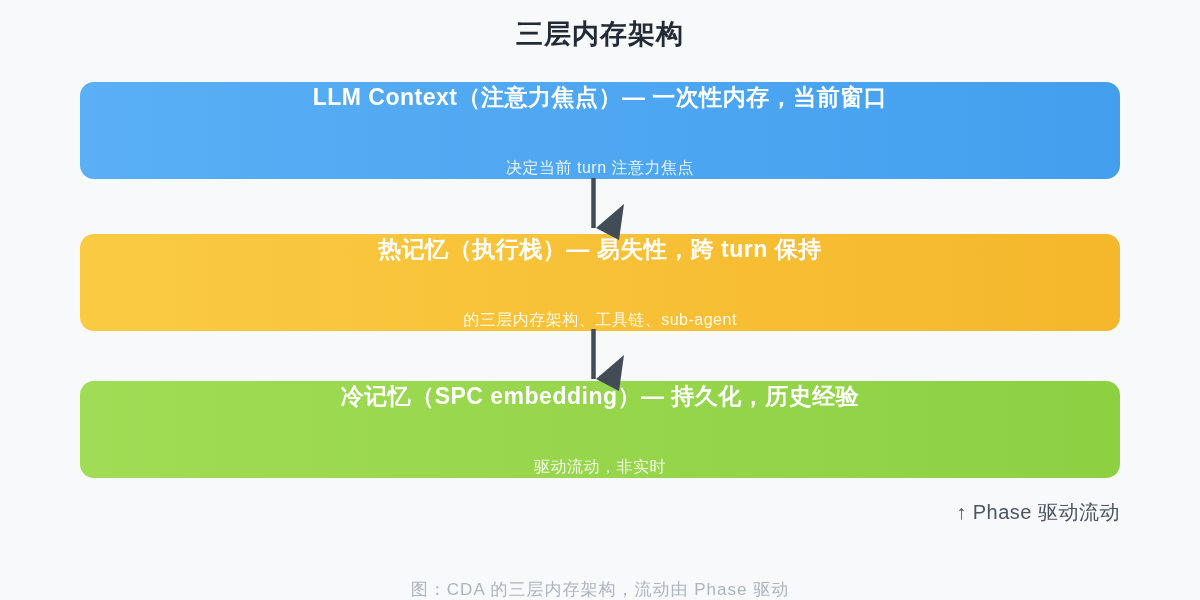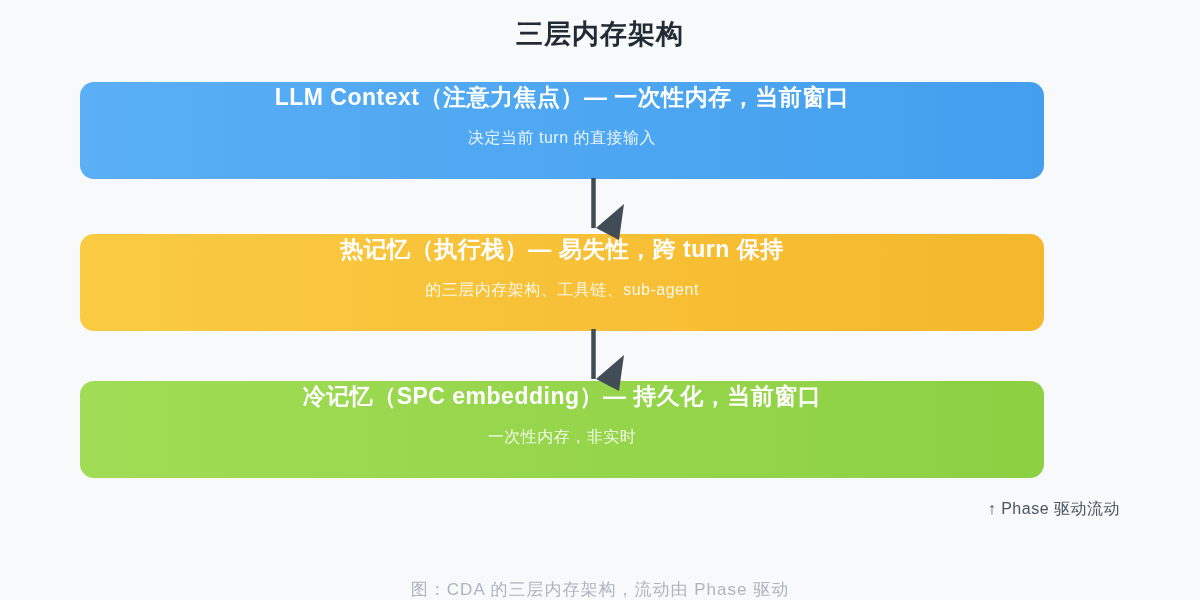--- a/index.html
+++ b/index.html
@@ -22,27 +22,27 @@
     width: 100%;
     text-align: center;
     font-size: 27px;
     font-weight: 700;
     color: #222A35;
     letter-spacing: 1px;
   }
   .layer-box {
     position: absolute;
     left: 80px;
-    width: 964px;
+    width: 1040px;
     height: 97px;
     border-radius: 14px;
     display: flex;
     flex-direction: column;
     align-items: center;
-    justify-content: flex-start;
+    justify-content: space-between;
     row-gap: 15px;
     text-align: center;
   }
   .layer-box .layer-title {
     font-size: 23px;
     font-weight: 700;
     color: #ffffff;
     letter-spacing: 0.5px;
   }
   .layer-box .layer-subtitle {
@@ -60,21 +60,21 @@
     width: 50px;
     height: 64px;
     z-index: 2;
   }
   #arrow-0 { top: 178px; }
   #arrow-1 { top: 329px; }
   .flow-note {
     position: absolute;
     top: 499px;
     right: 80px;
-    font-size: 16px;
+    font-size: 20px;
     color: #4A5561;
     letter-spacing: 0.5px;
   }
   .caption {
     position: absolute;
     top: 578px;
     left: 0;
     width: 100%;
     text-align: center;
     font-size: 17px;
@@ -84,40 +84,40 @@
 </style>
 </head>
 <body>
 
 <div class="stage" style="background: rgb(247, 249, 251);">
 
   <div class="page-title">三层内存架构</div>
 
   <div class="layer-box" id="layer-0" style="background: linear-gradient(90deg, rgb(90, 175, 245), rgb(67, 159, 238));">
     <div class="layer-title">LLM Context（注意力焦点）— 一次性内存，当前窗口</div>
-    <div class="layer-subtitle">决定当前 turn 的直接输入</div>
+    <div class="layer-subtitle">决定当前 turn 注意力焦点</div>
   </div>
 
   <svg class="flow-arrow" id="arrow-0" viewBox="0 0 50 64">
     <line x1="13.5" y1="0" x2="13.5" y2="50" stroke-width="4.5" stroke="#414C57"></line>
     <polygon points="16,50 44,26 39,62" fill="#414C57"></polygon>
   </svg>
 
   <div class="layer-box" id="layer-1" style="background: linear-gradient(90deg, rgb(250, 203, 66), rgb(245, 183, 44));">
     <div class="layer-title">热记忆（执行栈）— 易失性，跨 turn 保持</div>
     <div class="layer-subtitle">的三层内存架构、工具链、sub-agent</div>
   </div>
 
   <svg class="flow-arrow" id="arrow-1" viewBox="0 0 50 64">
     <line x1="13.5" y1="0" x2="13.5" y2="50" stroke-width="4.5" stroke="#414C57"></line>
     <polygon points="16,50 44,26 39,62" fill="#414C57"></polygon>
   </svg>
 
   <div class="layer-box" id="layer-2" style="background: linear-gradient(90deg, rgb(160, 220, 85), rgb(141, 208, 66));">
-    <div class="layer-title">冷记忆（SPC embedding）— 持久化，当前窗口</div>
-    <div class="layer-subtitle">一次性内存，非实时</div>
+    <div class="layer-title">冷记忆（SPC embedding）— 持久化，历史经验</div>
+    <div class="layer-subtitle">驱动流动，非实时</div>
   </div>
 
   <div class="flow-note">↑ Phase 驱动流动</div>
 
   <div class="caption">图：CDA 的三层内存架构，流动由 Phase 驱动</div>
 
 </div>
 
 </body></html>

